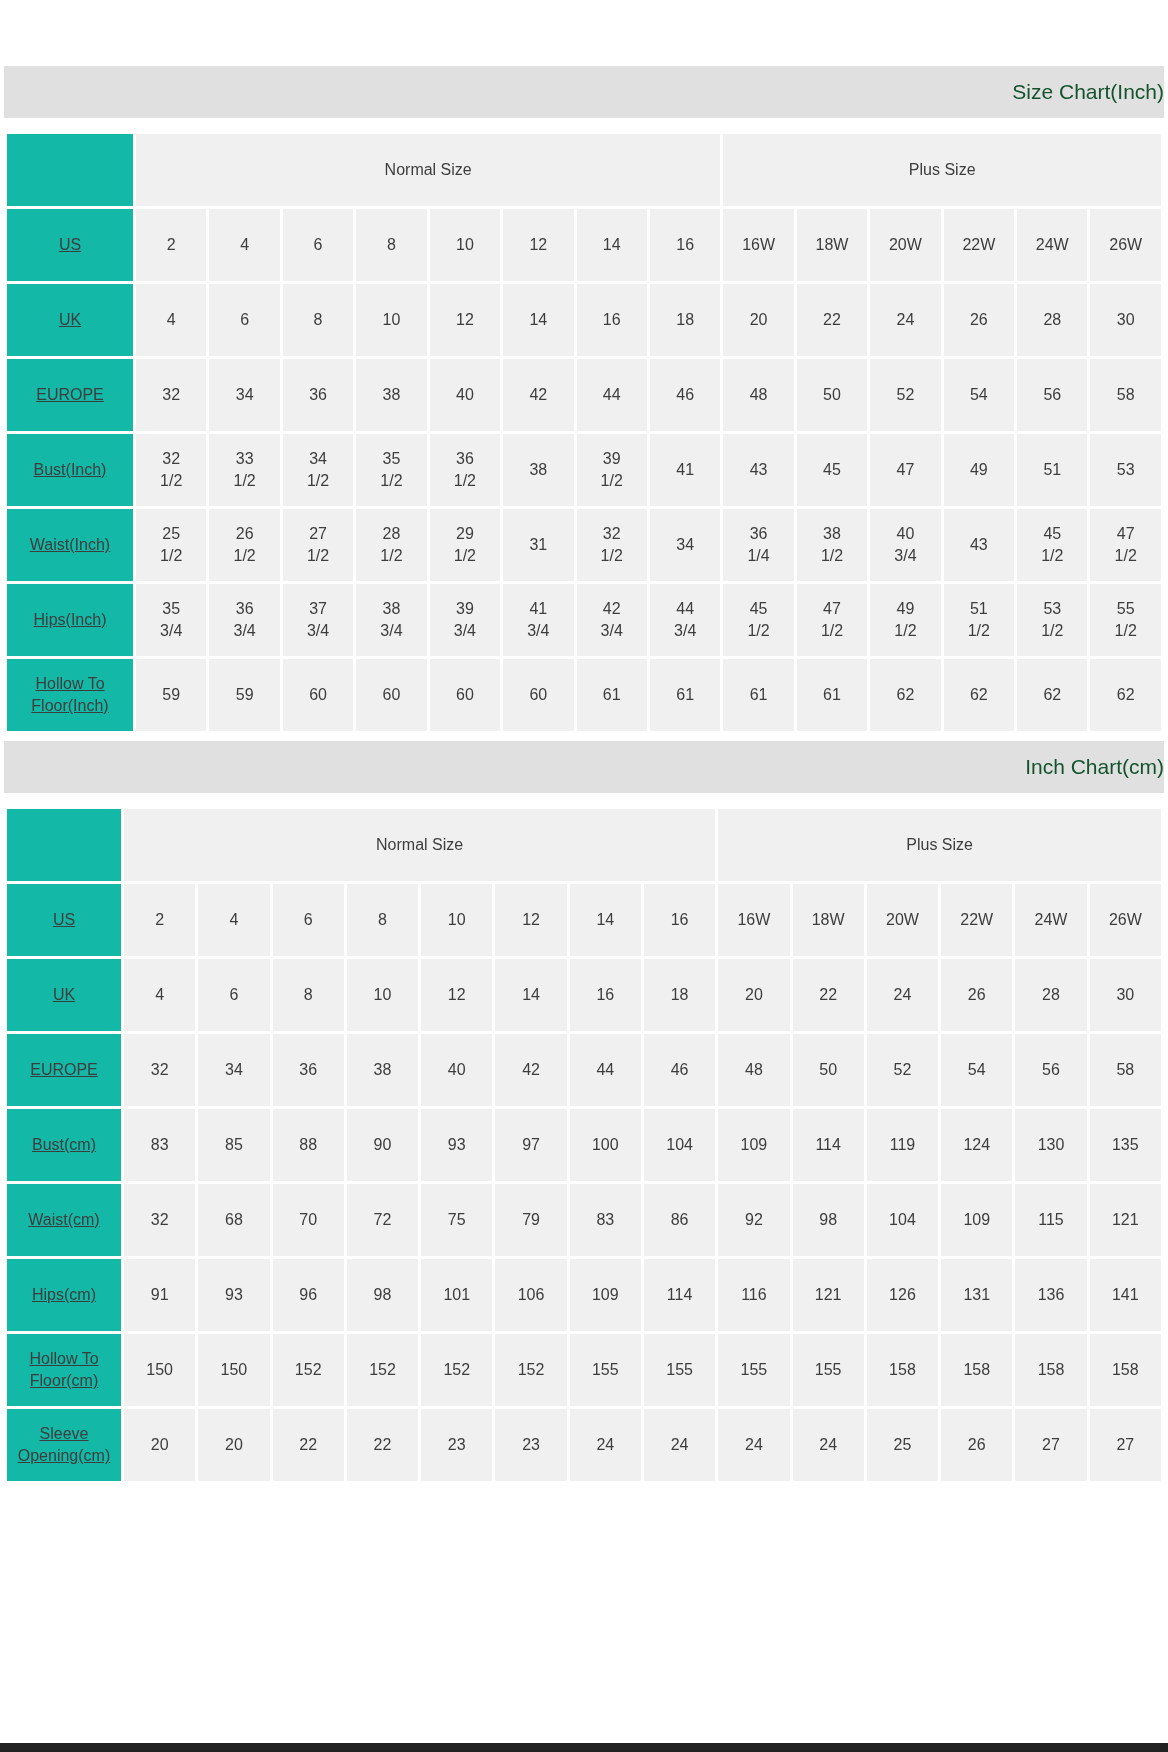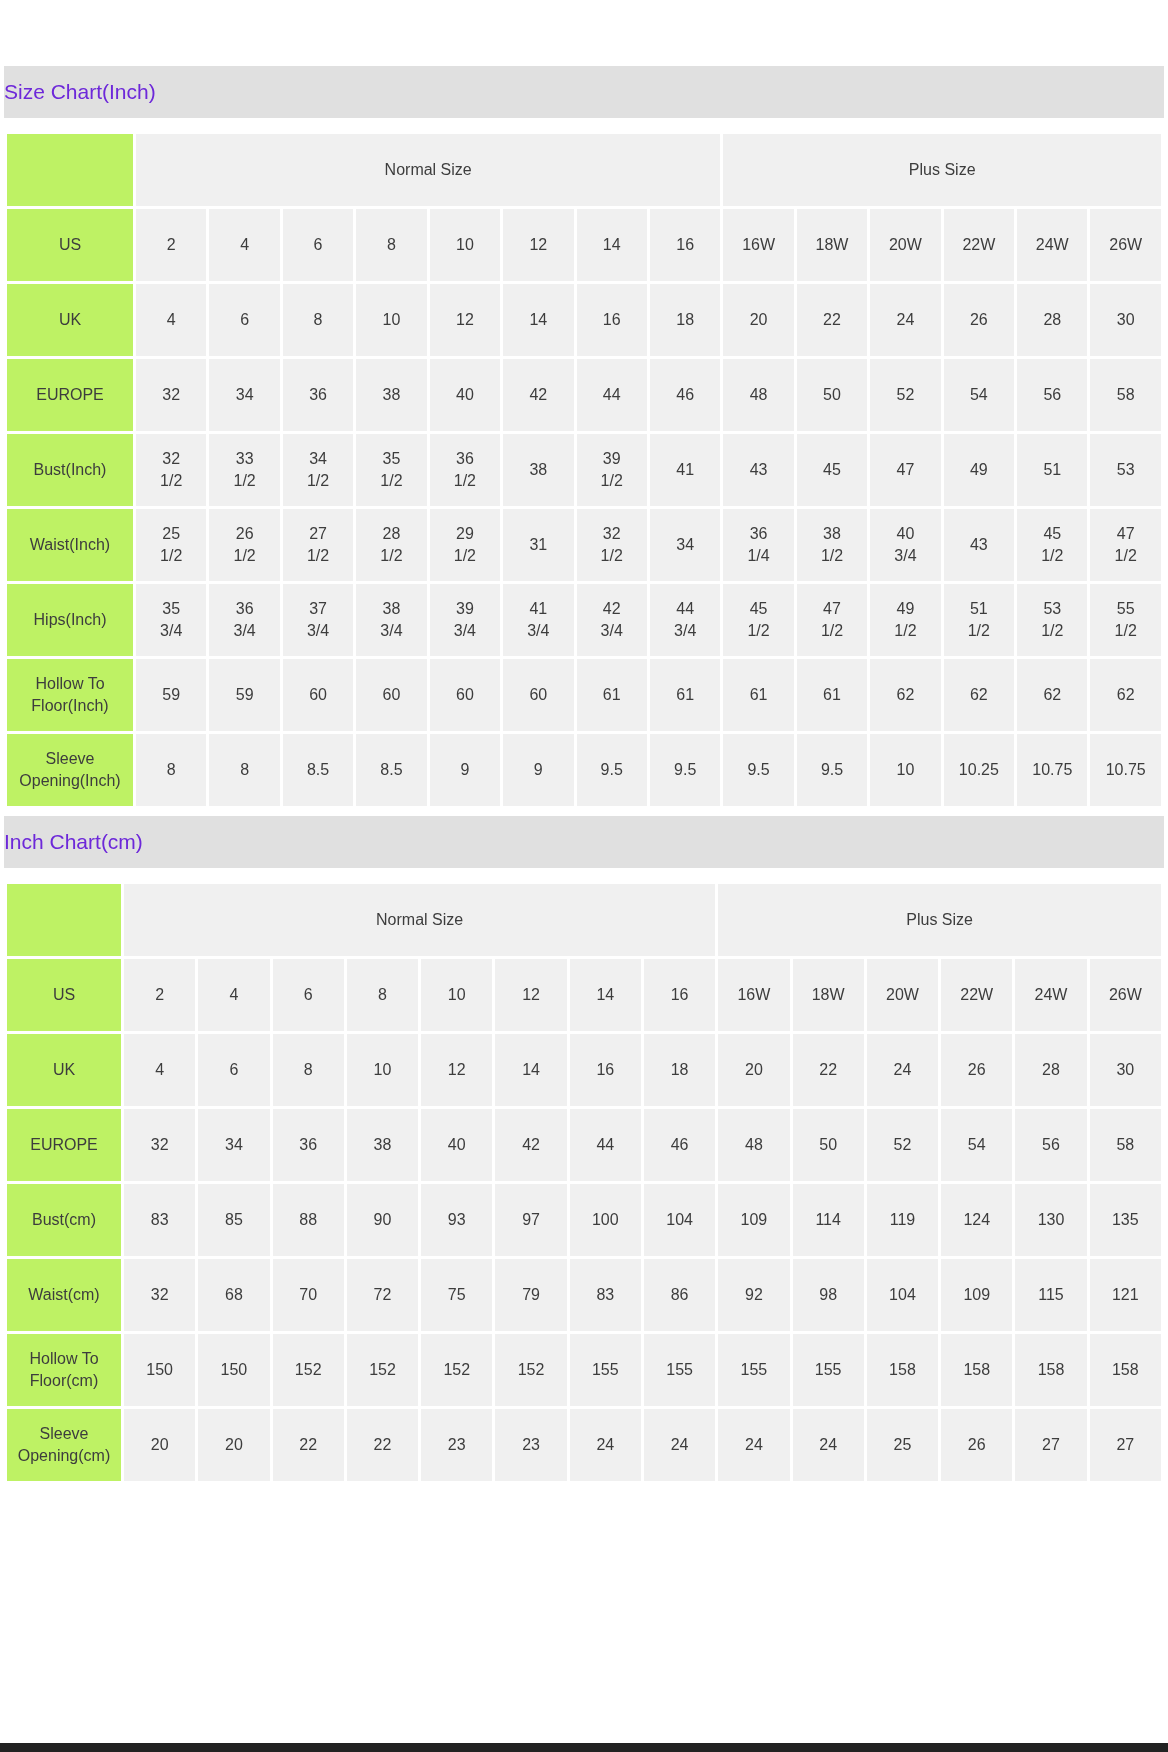--- a/index.html
+++ b/index.html
@@ -17,44 +17,44 @@
     overflow: hidden;
   }
   .content {
     padding-top: 66px;
   }
   .title-bar {
     margin: 0 4px;
     height: 52px;
     line-height: 52px;
     background: #e0e0e0;
-    text-align: left;
+    text-align: right;
     font-size: 21px;
-    color: #6d28d9;
+    color: #14532d;
   }
   table.size-table {
     width: 1160px;
     margin: 13px 4px 7px 4px;
     border-collapse: separate;
     border-spacing: 3px;
     table-layout: fixed;
   }
   table.size-table td {
     height: 70px;
     text-align: center;
     vertical-align: middle;
     font-size: 16px;
     line-height: 22px;
     padding: 1px;
     overflow: hidden;
   }
   col.label-col { width: 124px; }
   table.t0 col.label-col { width: 126px; }
   table.t1 col.label-col { width: 114px; }
-  .corner-cell, .label-cell { background: #bef264; }
+  .corner-cell, .label-cell { background: #14b8a6; text-decoration: underline; }
   .group-cell, .data-cell { background: #f0f0f0; }
   .group-row td { height: 64px; font-size: 17px; }
   .data-cell { white-space: pre-line; }
   .bottom-bar {
     position: absolute;
     left: 0;
     right: 0;
     bottom: 0;
     height: 9px;
     background: #222222;
@@ -235,37 +235,20 @@
             <td class="data-cell">60</td>
             <td class="data-cell">61</td>
             <td class="data-cell">61</td>
             <td class="data-cell">61</td>
             <td class="data-cell">61</td>
             <td class="data-cell">62</td>
             <td class="data-cell">62</td>
             <td class="data-cell">62</td>
             <td class="data-cell">62</td>
           </tr>
-          <tr>
-            <td class="label-cell">Sleeve Opening(Inch)</td>
-            <td class="data-cell">8</td>
-            <td class="data-cell">8</td>
-            <td class="data-cell">8.5</td>
-            <td class="data-cell">8.5</td>
-            <td class="data-cell">9</td>
-            <td class="data-cell">9</td>
-            <td class="data-cell">9.5</td>
-            <td class="data-cell">9.5</td>
-            <td class="data-cell">9.5</td>
-            <td class="data-cell">9.5</td>
-            <td class="data-cell">10</td>
-            <td class="data-cell">10.25</td>
-            <td class="data-cell">10.75</td>
-            <td class="data-cell">10.75</td>
-          </tr>
         </tbody>
       </table>
 
     <div class="title-bar">Inch Chart(cm)</div>
 
     <table class="size-table t1">
         <colgroup>
           <col class="label-col">
           <col>
           <col>
@@ -367,20 +350,37 @@
             <td class="data-cell">83</td>
             <td class="data-cell">86</td>
             <td class="data-cell">92</td>
             <td class="data-cell">98</td>
             <td class="data-cell">104</td>
             <td class="data-cell">109</td>
             <td class="data-cell">115</td>
             <td class="data-cell">121</td>
           </tr>
           <tr>
+            <td class="label-cell">Hips(cm)</td>
+            <td class="data-cell">91</td>
+            <td class="data-cell">93</td>
+            <td class="data-cell">96</td>
+            <td class="data-cell">98</td>
+            <td class="data-cell">101</td>
+            <td class="data-cell">106</td>
+            <td class="data-cell">109</td>
+            <td class="data-cell">114</td>
+            <td class="data-cell">116</td>
+            <td class="data-cell">121</td>
+            <td class="data-cell">126</td>
+            <td class="data-cell">131</td>
+            <td class="data-cell">136</td>
+            <td class="data-cell">141</td>
+          </tr>
+          <tr>
             <td class="label-cell">Hollow To Floor(cm)</td>
             <td class="data-cell">150</td>
             <td class="data-cell">150</td>
             <td class="data-cell">152</td>
             <td class="data-cell">152</td>
             <td class="data-cell">152</td>
             <td class="data-cell">152</td>
             <td class="data-cell">155</td>
             <td class="data-cell">155</td>
             <td class="data-cell">155</td>

